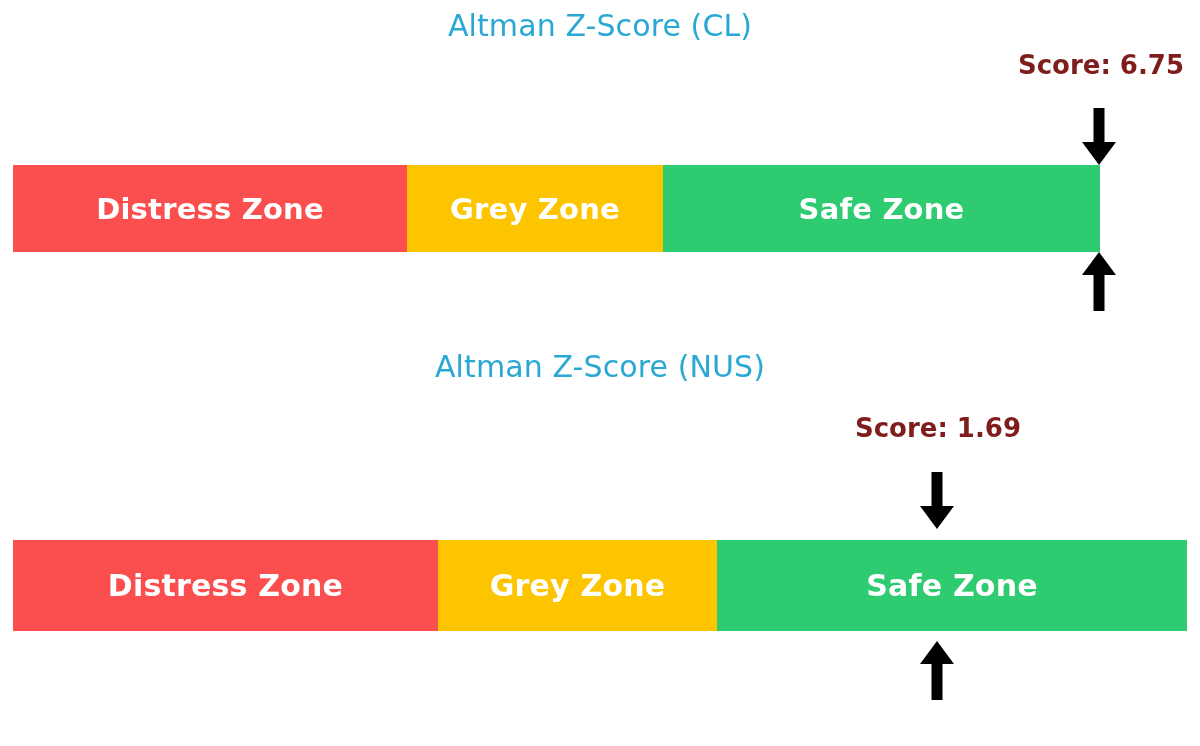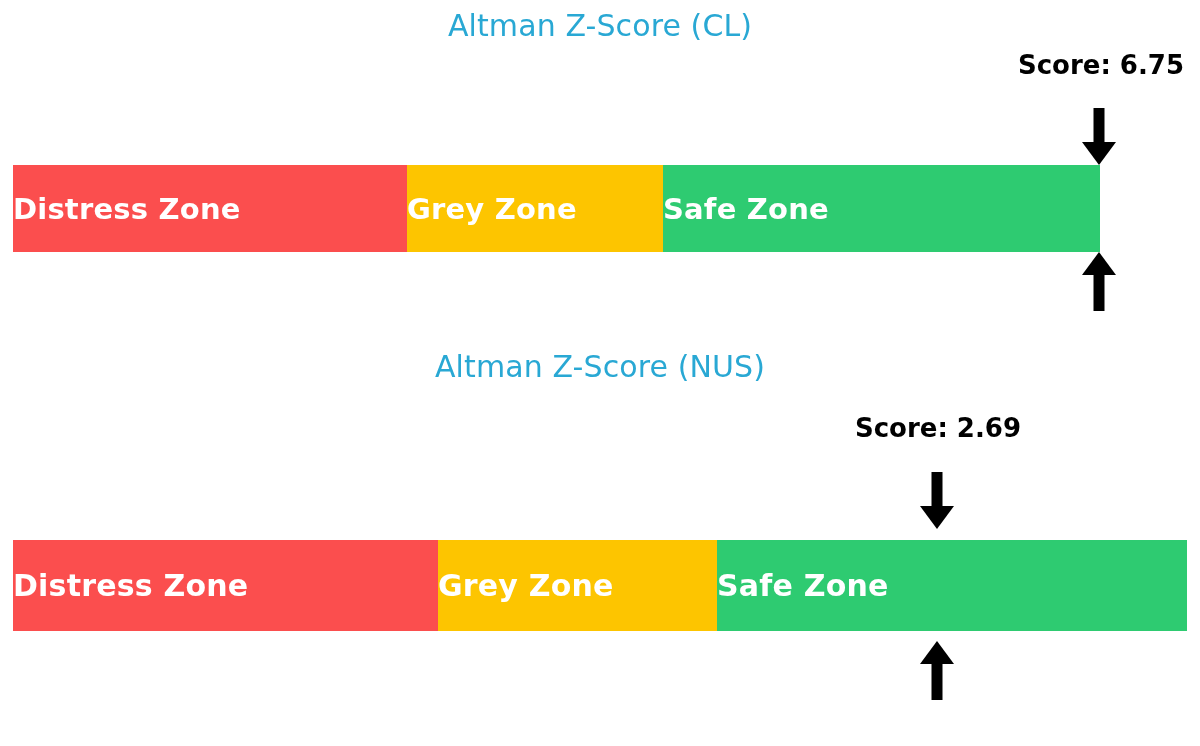--- a/index.html
+++ b/index.html
@@ -41,21 +41,21 @@
     line-height: 30px;
     letter-spacing: 0.1px;
     white-space: nowrap;
   }
   .panel-title.title-cl  { top: 11px; }
   .panel-title.title-nus { top: 352px; }
 
   
   .score-label {
     position: absolute;
-    color: #000000;
+    color: #7f1d1d;
     font-family: "DejaVu Sans", sans-serif;
     font-weight: bold;
     font-size: 26px;
     line-height: 26px;
     white-space: nowrap;
     transform: translateX(-50%);
     text-align: center;
   }
   .score-label.score-cl  { left: 1101px; top: 52px; }
   .score-label.score-nus { left: 938px;  top: 415px; }
@@ -101,20 +101,21 @@
   }
   .zone-bar.bar-cl  { left: 13px; top: 165px; width: 1087px; height: 87px; }
   .zone-bar.bar-nus { left: 13px; top: 540px; width: 1174px; height: 91px; }
 
   .zone {
     position: absolute;
     top: 0;
     bottom: 0;
     display: flex;
     align-items: center;
+    justify-content: center;
     box-sizing: border-box;
   }
   .zone-text {
     color: #ffffff;
     font-family: "DejaVu Sans", sans-serif;
     font-weight: bold;
     font-size: 29px;
     line-height: 30px;
     white-space: nowrap;
     letter-spacing: 0.2px;
@@ -152,21 +153,21 @@
     <div class="arrow up arrow-cl-up">
       <span class="head"></span>
       <span class="shaft"></span>
     </div>
   </div>
 
   <div class="panel panel-nus">
 
     <div class="panel-title title-nus">Altman Z-Score (NUS)</div>
 
-    <div class="score-label score-nus">Score: 2.69</div>
+    <div class="score-label score-nus">Score: 1.69</div>
 
     <div class="arrow down arrow-nus-down">
       <span class="shaft"></span>
       <span class="head"></span>
     </div>
 
     <div class="zone-bar bar-nus">
       <div class="zone zone-distress" style="left:0px; width:425px; background:#fb4e4e;">
         <span class="zone-text">Distress Zone</span>
       </div>

